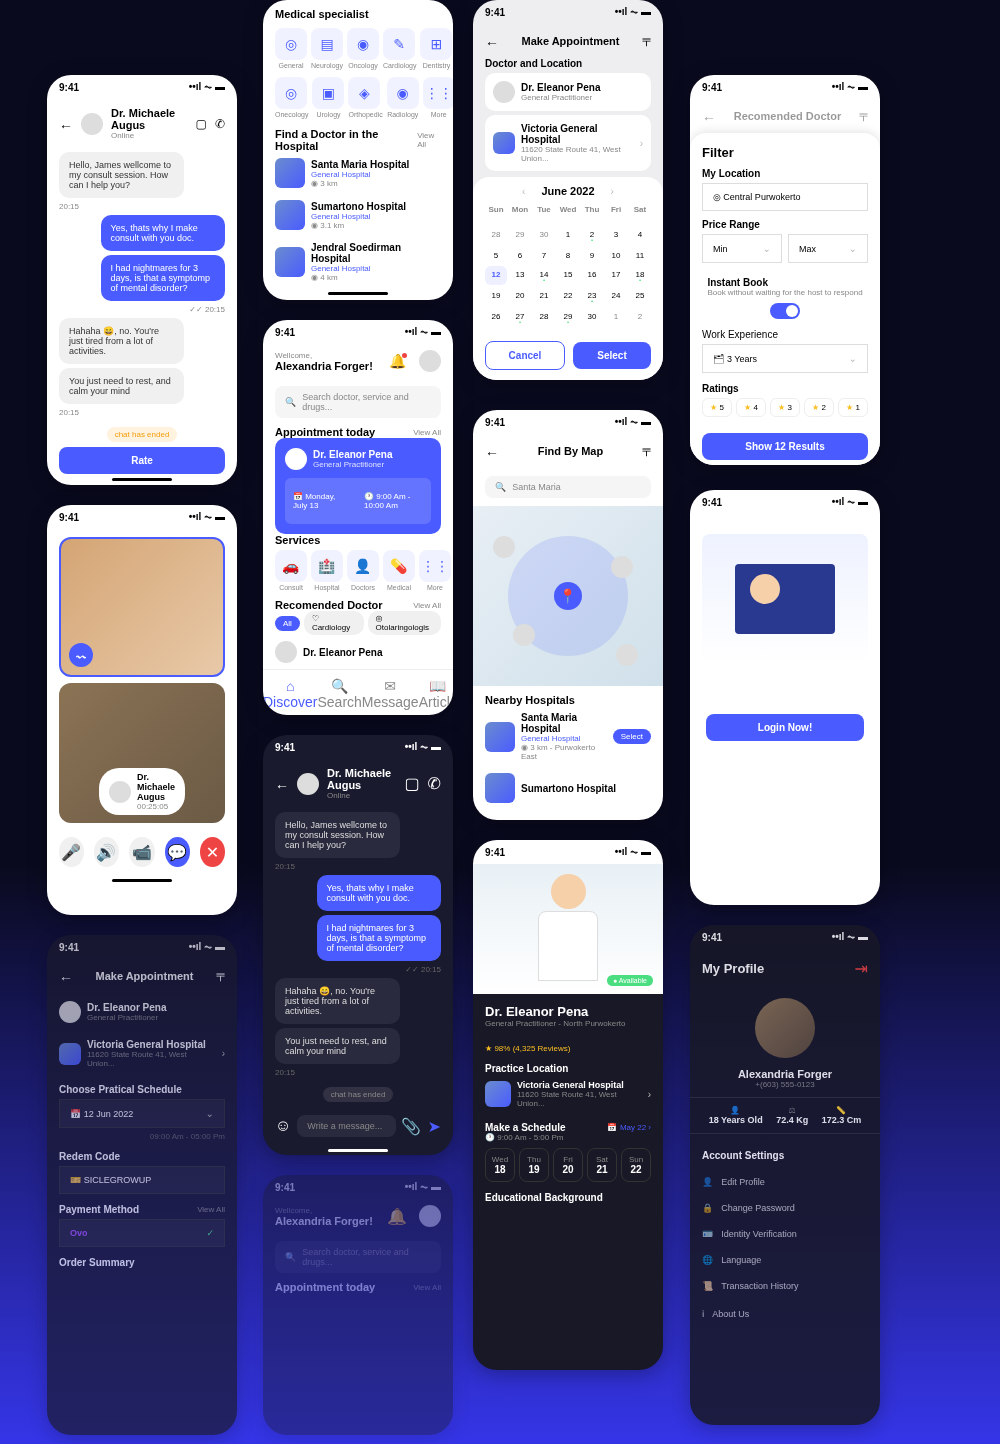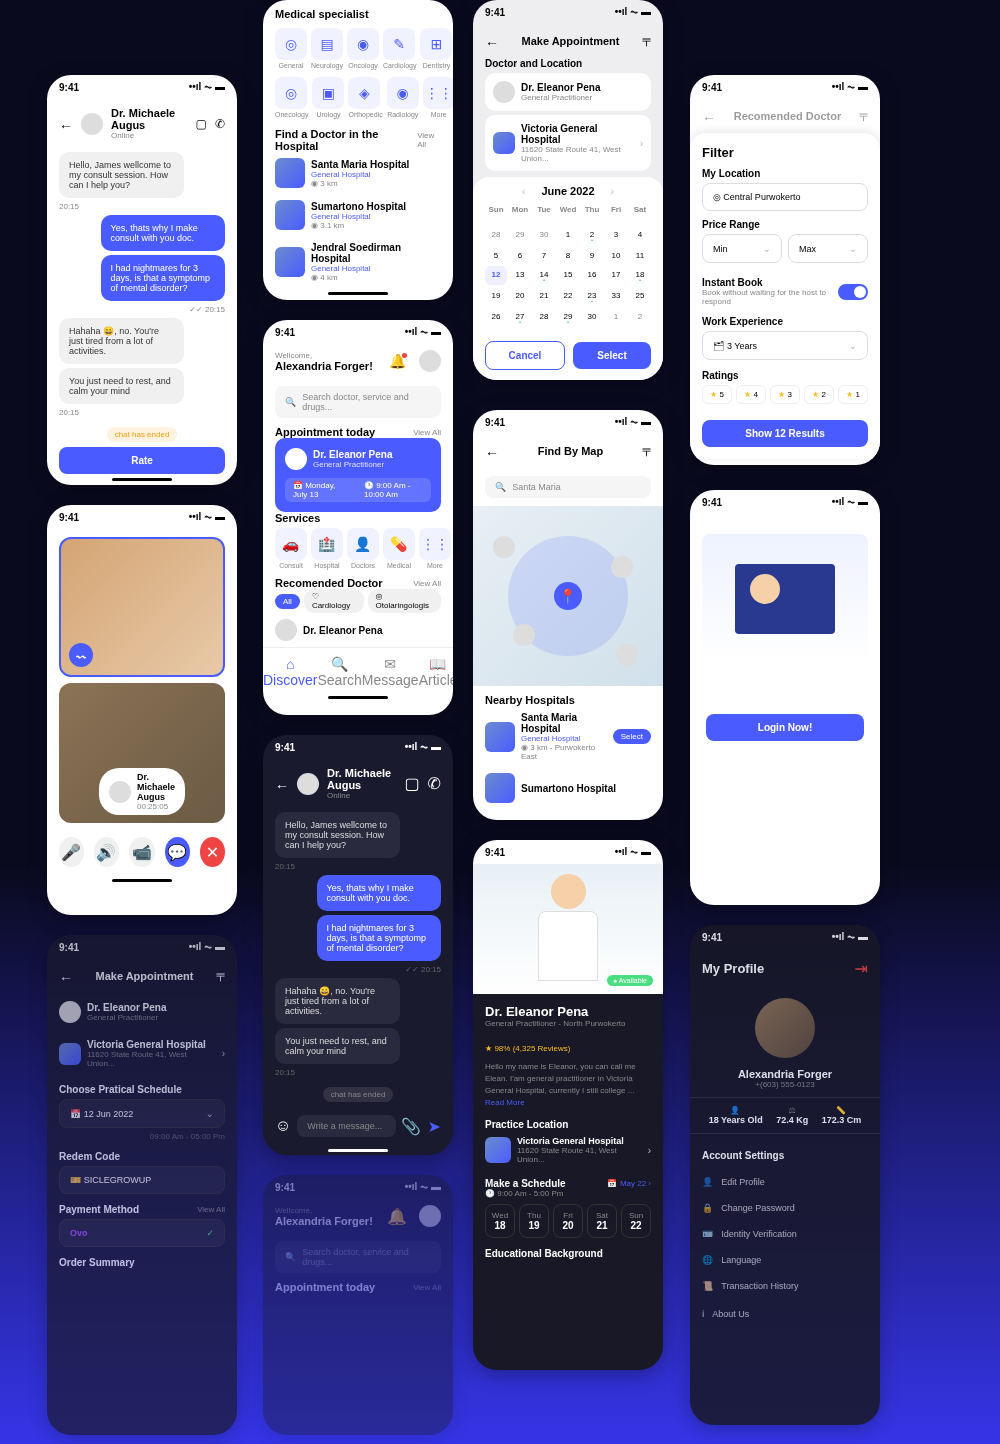--- a/index.html
+++ b/index.html
@@ -79,21 +79,21 @@
 .doc-photo{width:100%;height:130px;background:linear-gradient(180deg,#e8f0f5,#fff);position:relative;}
 .doc-fig{position:absolute;left:50%;top:10px;transform:translateX(-50%);width:70px;height:110px;}
 .doc-head{width:35px;height:35px;background:#f5d0a9;border-radius:50%;margin:0 auto;}
 .doc-body{width:60px;height:70px;background:#fff;margin:2px auto;border-radius:8px 8px 0 0;border:1px solid #ddd;}
 .avail-badge{position:absolute;bottom:8px;right:10px;background:#4ade80;color:#fff;font-size:7px;padding:2px 6px;border-radius:8px;}
 .prof-avatar{width:60px;height:60px;border-radius:50%;background:linear-gradient(135deg,#8b7355,#5a4a3a);margin:10px auto;}
 .stat3{display:flex;justify-content:space-around;padding:8px 12px;border-top:1px solid rgba(255,255,255,0.1);border-bottom:1px solid rgba(255,255,255,0.1);margin:8px 0;}
 .stat3>div{text-align:center;font-size:8px;}
 .stat3 .v{font-weight:600;font-size:9px;}
 .menu-item{padding:8px 12px;font-size:9px;color:rgba(255,255,255,0.7);display:flex;align-items:center;gap:8px;}
-.select-box{border:1px solid #ddd;border-radius:8px;padding:8px 10px;font-size:9px;display:flex;justify-content:space-between;align-items:center;margin:4px 0;}
+.select-box{border:1px solid #ddd;border-radius:0;padding:8px 10px;font-size:9px;display:flex;justify-content:space-between;align-items:center;margin:4px 0;}
 </style>
 </head>
 <body>
 
 <div class="phone" id="p1">
 <div class="status-bar">
       <span>9:41</span>
       <span>••ıl ⏦ ▬</span>
     </div>
 <div class="hdr">
@@ -263,21 +263,21 @@
         <div class="cal-day dot">14</div>
         <div class="cal-day">15</div>
         <div class="cal-day">16</div>
         <div class="cal-day">17</div>
         <div class="cal-day dot">18</div>
 <div class="cal-day">19</div>
         <div class="cal-day">20</div>
         <div class="cal-day">21</div>
         <div class="cal-day">22</div>
         <div class="cal-day dot">23</div>
-        <div class="cal-day">33</div>
+        <div class="cal-day">24</div>
         <div class="cal-day">25</div>
 <div class="cal-day">26</div>
         <div class="cal-day dot">27</div>
         <div class="cal-day">28</div>
         <div class="cal-day dot">29</div>
         <div class="cal-day">30</div>
         <div class="cal-day gray">1</div>
         <div class="cal-day gray">2</div>
 </div>
 <div class="row p12" style="gap:8px;padding:10px 12px;">
@@ -307,28 +307,28 @@
 <div class="row" style="gap:6px;">
 <div class="select-box flex1">
           <span>Min</span>
           <span class="chev">⌄</span>
         </div>
 <div class="select-box flex1">
           <span>Max</span>
           <span class="chev">⌄</span>
         </div>
 </div>
-<div class="row" style="margin-top:10px;">
+<div class="row" style="margin-top:10px;flex-direction:column;">
 <div class="col flex1">
           <div class="txt-md" style="font-weight:600;">Instant Book</div>
           <div class="txt-xs gray">Book without waiting for the host to respond</div>
         </div>
 <div class="toggle"></div>
 </div>
-<div class="txt-md" style="font-weight:700;margin-top:10px;">Work Experience</div>
+<div class="txt-md" style="font-weight:400;margin-top:10px;">Work Experience</div>
 <div class="select-box">
         <span>🗂 <span>3 Years</span></span>
         <span class="chev">⌄</span>
       </div>
 <div class="txt-md" style="font-weight:600;margin-top:10px;">Ratings</div>
 <div class="rating-row">
 <div class="rating-box"><span class="star">★</span> <span>5</span></div>
 <div class="rating-box"><span class="star">★</span> <span>4</span></div>
 <div class="rating-box"><span class="star">★</span> <span>3</span></div>
 <div class="rating-box"><span class="star">★</span> <span>2</span></div>
@@ -361,21 +361,21 @@
     </div>
 <div class="p12">
       <div style="background:#4a5cff;border-radius:10px;padding:10px;color:#fff;">
 <div class="row">
           <div class="avatar sm" style="background:#fff;"></div>
           <div class="col">
             <div class="txt-md" style="font-weight:600;">Dr. Eleanor Pena</div>
             <div class="txt-xs" style="opacity:0.8;">General Practitioner</div>
           </div>
         </div>
-<div class="row" style="background:rgba(255,255,255,0.15);border-radius:6px;padding:3px 8px;margin-top:8px;font-size:8px;gap:21px;">
+<div class="row" style="background:rgba(255,255,255,0.15);border-radius:6px;padding:14px 8px;margin-top:8px;font-size:8px;gap:21px;">
 <span>📅 <span>Monday, July 13</span></span>
           <span>🕐 <span>9:00 Am - 10:00 Am</span></span>
 </div>
 </div>
     </div>
 <div class="txt-lg p12">Services</div>
 <div class="grid5">
 <div class="spec-item">
         <div class="icon-box">🚗</div>
         <div class="lbl">Consult</div>
@@ -610,21 +610,20 @@
 <div class="doc-fig">
         <div class="doc-head"></div>
         <div class="doc-body"></div>
       </div>
 <div class="avail-badge">● <span>Available</span></div>
 </div>
 <div class="p12" style="padding:10px 12px;">
 <div class="txt-lg" style="font-size:13px;">Dr. Eleanor Pena</div>
 <div class="txt-xs" style="color:#888;">General Practitioner - North Purwokerto</div>
 <div class="txt-xs" style="margin-top:16px;"><span class="star">★</span> <span style="color:#fbbf24;">98% (4,325 Reviews)</span></div>
-<div class="txt-xs" style="color:#888;margin-top:8px;line-height:1.5;"><span>Hello my name is Eleanor, you can call me Elean. I'am general practitioner in Victoria General Hospital, currently I still college ...</span> <span class="blue">Read More</span></div>
 <div class="txt-md" style="font-weight:600;margin-top:10px;">Practice Location</div>
 <div class="row" style="padding:6px 0;">
         <div class="hosp-img" style="width:26px;height:26px;"></div>
         <div class="col flex1">
           <div class="txt-sm" style="font-weight:600;">Victoria General Hospital</div>
           <div class="txt-xs" style="color:#888;">11620 State Route 41, West Union...</div>
         </div>
         <span class="chev">›</span>
       </div>
 <div class="row" style="justify-content:space-between;margin-top:8px;">

